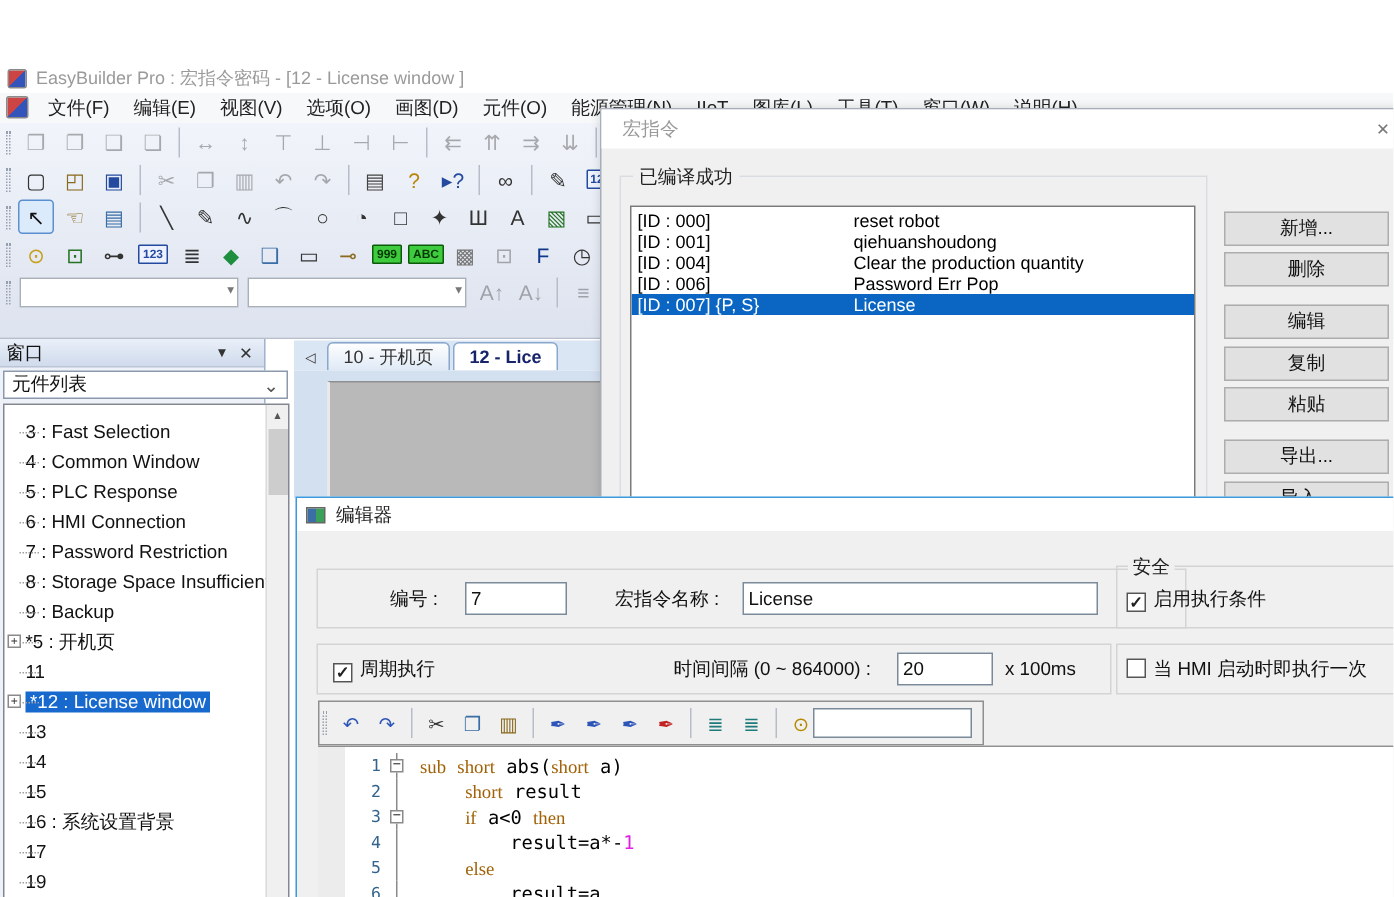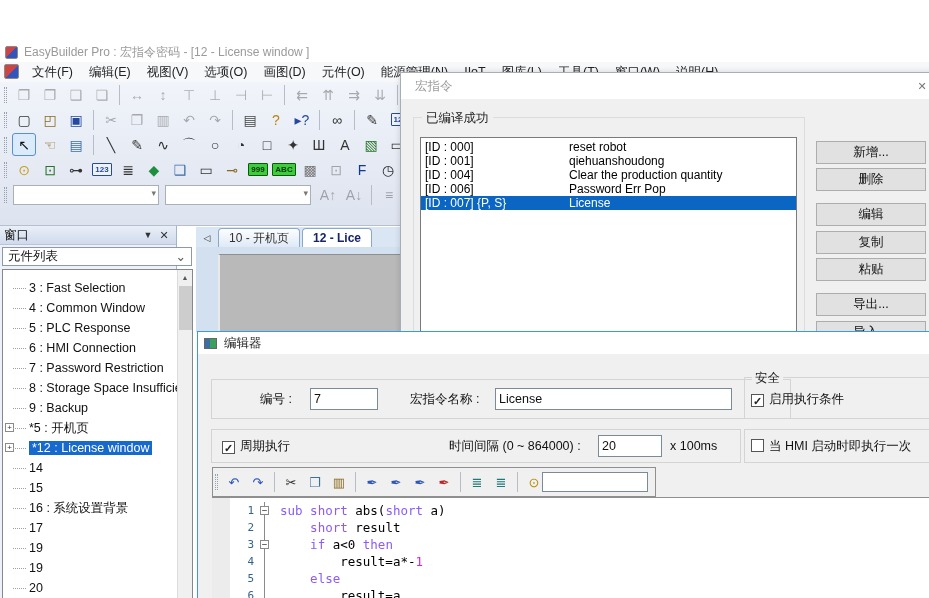--- a/index.html
+++ b/index.html
@@ -29,21 +29,21 @@
 
   
   #left-panel { position:absolute; left:0; top:184px; width:177px; height:414px; background:#eef1f7; border-right:1px solid #9fb4cd; }
   #panel-header { height:19px; background:linear-gradient(#eaf0f9,#cfdaec); border-bottom:1px solid #b9c4d6; display:flex; align-items:center; padding:0 4px; font-size:12.5px; }
   #panel-header .sp { flex:1; }
   .panel-btn { width:16px; text-align:center; font-size:9px; color:#333; }
   #panel-dropdown { position:absolute; left:2px; top:21px; width:190px; height:19px; background:#fff; border:1px solid #8a99ab; display:flex; align-items:center; padding:0 5px; font-size:12.5px; }
   #panel-dropdown .sp { flex:1; }
   #tree-box { position:absolute; left:2px; top:43px; width:191px; height:369px; background:#fff; border:1px solid #828790; overflow:hidden; }
   #tree { list-style:none; padding-top:8px; }
-  #tree li { position:relative; height:20px; line-height:20px; padding-left:26px; white-space:nowrap; font-size:12.5px; color:#111; }
+  #tree li { position:relative; height:20px; line-height:20px; padding-left:14px; white-space:nowrap; font-size:12.5px; color:#111; }
   #tree li .dots { position:absolute; left:10px; top:10px; width:13px; border-top:1px dotted #a0a0a0; }
   #tree li .exp { position:absolute; left:2px; top:5px; width:9px; height:9px; border:1px solid #8a8a8a; background:#fff; font-size:8px; line-height:7px; text-align:center; color:#333; }
   #tree li.sel .lbl { background:#1769ce; color:#fff; padding:0 3px; }
   #tree-scroll { position:absolute; right:0; top:0; width:15px; height:100%; background:#f0f0f0; border-left:1px solid #dcdcdc; }
   .scr-btn { height:15px; font-size:7px; color:#555; text-align:center; line-height:15px; background:#f0f0f0; }
   #scr-down { position:absolute; bottom:0; width:100%; }
   #scr-thumb { position:absolute; top:16px; left:1px; width:13px; height:44px; background:#cdcdcd; }
 
   
   #tab-bar { position:absolute; left:196px; top:185px; width:210px; height:20px; background:#dbe6f4; display:flex; align-items:flex-end; }
@@ -88,21 +88,21 @@
   #code-area { position:absolute; left:14px; top:165px; width:722px; height:195px; background:#fff; border-top:1px solid #8f8f8f; overflow:hidden; font-family:"DejaVu Sans Mono", monospace; }
   #code-margin { position:absolute; left:0; top:0; width:18px; height:100%; background:#ececec; }
   #code-lines { position:absolute; left:0; top:4px; right:0; }
   .cl { position:relative; height:17px; line-height:17px; white-space:pre; font-size:12.5px; }
   .cl .ln { position:absolute; left:18px; width:24px; text-align:right; color:#34648c; font-size:11px; }
   .cl .fold { position:absolute; left:46px; top:0; width:14px; height:17px; }
   .cl .vline { position:absolute; left:6px; top:0; bottom:0; border-left:1px solid #8a8a8a; }
   .cl .fbox { position:absolute; left:2px; top:4px; width:9px; height:9px; border:1px solid #8a8a8a; background:#fff; font-size:9px; line-height:7px; text-align:center; color:#333; }
   .cl .tick { position:absolute; left:7px; top:8px; width:5px; border-top:1px solid #8a8a8a; }
   .cl .codetxt { position:absolute; left:68px; }
-  .k { color:#8b5cf6; } .n { color:#e020e0; } .p { color:#000; }
+  .k { color:#a16207;font-family:Liberation Serif, serif; } .n { color:#e020e0; } .p { color:#000; }
 </style>
 </head>
 <body>
 
 <div id="app">
 
   <div id="titlebar">
     <div id="app-icon"></div>
     <div id="title-text">EasyBuilder Pro : 宏指令密码 - [12 - License window ]</div>
   </div>
@@ -246,21 +246,23 @@
     <div id="tree-box">
       <ul id="tree">
           <li><span class="dots"></span><span class="lbl">3 : Fast Selection</span></li>
           <li><span class="dots"></span><span class="lbl">4 : Common Window</span></li>
           <li><span class="dots"></span><span class="lbl">5 : PLC Response</span></li>
           <li><span class="dots"></span><span class="lbl">6 : HMI Connection</span></li>
           <li><span class="dots"></span><span class="lbl">7 : Password Restriction</span></li>
           <li><span class="dots"></span><span class="lbl">8 : Storage Space Insufficient</span></li>
           <li><span class="dots"></span><span class="lbl">9 : Backup</span></li>
           <li><span class="exp">+</span><span class="dots"></span><span class="lbl">*5 : 开机页</span></li>
+          <li><span class="dots"></span><span class="lbl">11</span></li>
           <li class="sel"><span class="exp">+</span><span class="dots"></span><span class="lbl">*12 : License window</span></li>
+          <li><span class="dots"></span><span class="lbl">13</span></li>
           <li><span class="dots"></span><span class="lbl">14</span></li>
           <li><span class="dots"></span><span class="lbl">15</span></li>
           <li><span class="dots"></span><span class="lbl">16 : 系统设置背景</span></li>
           <li><span class="dots"></span><span class="lbl">17</span></li>
           <li><span class="dots"></span><span class="lbl">19</span></li>
           <li><span class="dots"></span><span class="lbl">19</span></li>
           <li><span class="dots"></span><span class="lbl">20</span></li>
         </ul>
       <div id="tree-scroll">
         <div class="scr-btn">▲</div>

